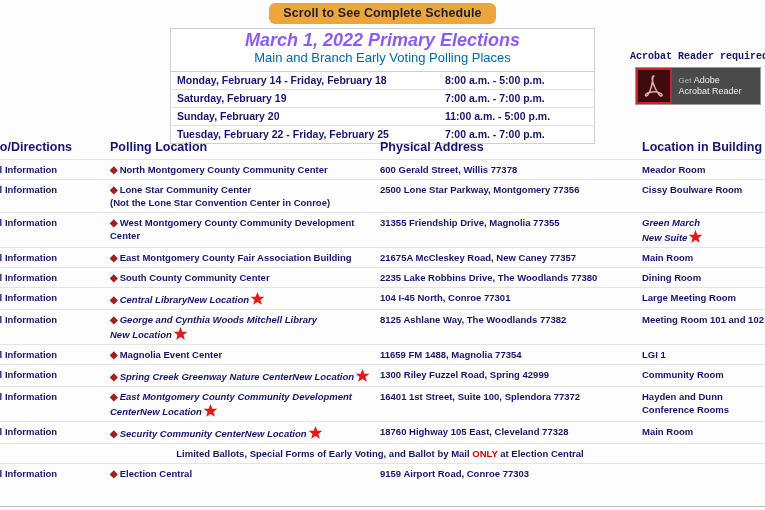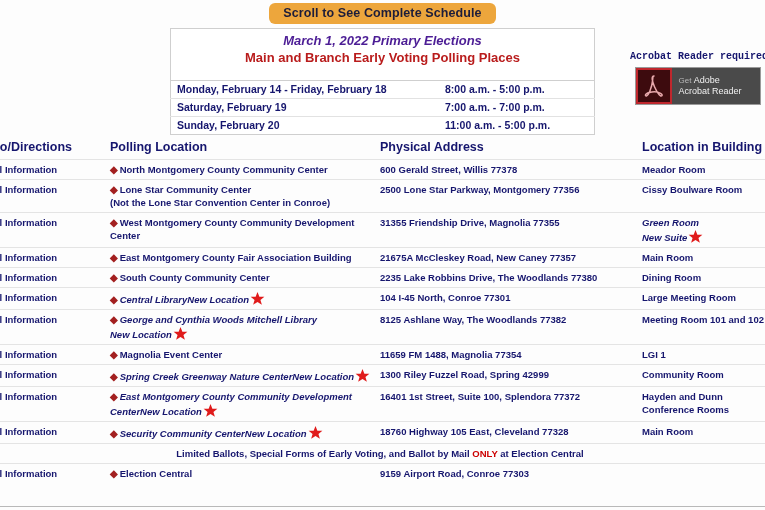--- a/index.html
+++ b/index.html
@@ -42,26 +42,26 @@
     border-collapse: collapse;
     background: #ffffff;
   }
   #schedule td { padding: 0; }
   .sched-title-cell {
     text-align: center;
     padding: 3px 0 1px 0 !important;
     border-bottom: 1px solid #cfcfcf;
   }
   .sched-title1 {
-    font-size: 13px; font-weight: bold; font-style: italic;
-    color: #4c1d95; line-height: 17px;
+    font-size: 18px; font-weight: bold; font-style: italic;
+    color: #8b5cf6; line-height: 17px;
   }
   .sched-title2 {
-    font-size: 13px; font-weight: bold;
-    color: #b91c1c; line-height: 18px; padding-bottom: 12px;
+    font-size: 13px; font-weight: normal;
+    color: #0369a1; line-height: 18px; padding-bottom: 3px;
   }
   .sched-row td {
     font-size: 10.5px; font-weight: bold;
     color: #16166e;
     padding: 2px 0 2px 6px !important;
     border-top: 1px solid #e2e2e2;
     line-height: 13px;
     white-space: nowrap;
   }
   .sched-days { width: 262px; margin-left: 36px; }
@@ -195,20 +195,24 @@
         <td class="sched-days">Monday, February 14 - Friday, February 18</td>
         <td class="sched-hours">8:00 a.m. - 5:00 p.m.</td>
       </tr>
       <tr class="sched-row">
         <td class="sched-days">Saturday, February 19</td>
         <td class="sched-hours">7:00 a.m. - 7:00 p.m.</td>
       </tr>
       <tr class="sched-row">
         <td class="sched-days">Sunday, February 20</td>
         <td class="sched-hours">11:00 a.m. - 5:00 p.m.</td>
+      </tr>
+      <tr class="sched-row">
+        <td class="sched-days">Tuesday, February 22 - Friday, February 25</td>
+        <td class="sched-hours">7:00 a.m. - 7:00 p.m.</td>
       </tr>
     </tbody>
   </table>
 
   <div id="acrobat-block">
     <div id="acrobat-note">Acrobat Reader required.</div>
     <div id="acrobat-badge">
       <div id="acrobat-logo">
         <svg width="22" height="24" viewBox="0 0 22 24" aria-hidden="true">
           <path d="M11 2 C9.6 2 9 3.2 9.2 5.1 C9.4 7.2 10.3 10 11.5 12.8
@@ -248,21 +252,21 @@
         <tr>
           <td class="col-info"><span class="info-link">Get All Information</span></td>
           <td class="col-loc"><span class="bullet">◆</span><span class="">Lone Star Community Center</span><div>(Not the Lone Star Convention Center in Conroe)</div></td>
           <td class="col-addr">2500 Lone Star Parkway, Montgomery 77356</td>
           <td class="col-room"><span class="">Cissy Boulware Room</span></td>
         </tr>
         <tr>
           <td class="col-info"><span class="info-link">Get All Information</span></td>
           <td class="col-loc"><span class="bullet">◆</span><span class="">West Montgomery County Community Development Center</span></td>
           <td class="col-addr">31355 Friendship Drive, Magnolia 77355</td>
-          <td class="col-room"><span class="italic-name">Green Room</span><div><span class="italic-name">New Suite</span><span class="star"><svg width="15" height="15" viewBox="0 0 24 24">
+          <td class="col-room"><span class="italic-name">Green March</span><div><span class="italic-name">New Suite</span><span class="star"><svg width="15" height="15" viewBox="0 0 24 24">
                   <path d="M12 1.6 L15 9 L23 9.3 L16.7 14.2 L19 22 L12 17.4 L5 22 L7.3 14.2 L1 9.3 L9 9 Z" fill="#e01b1b"></path>
                 </svg></span></div></td>
         </tr>
         <tr>
           <td class="col-info"><span class="info-link">Get All Information</span></td>
           <td class="col-loc"><span class="bullet">◆</span><span class="">East Montgomery County Fair Association Building</span></td>
           <td class="col-addr">21675A McCleskey Road, New Caney 77357</td>
           <td class="col-room"><span class="">Main Room</span></td>
         </tr>
         <tr>

